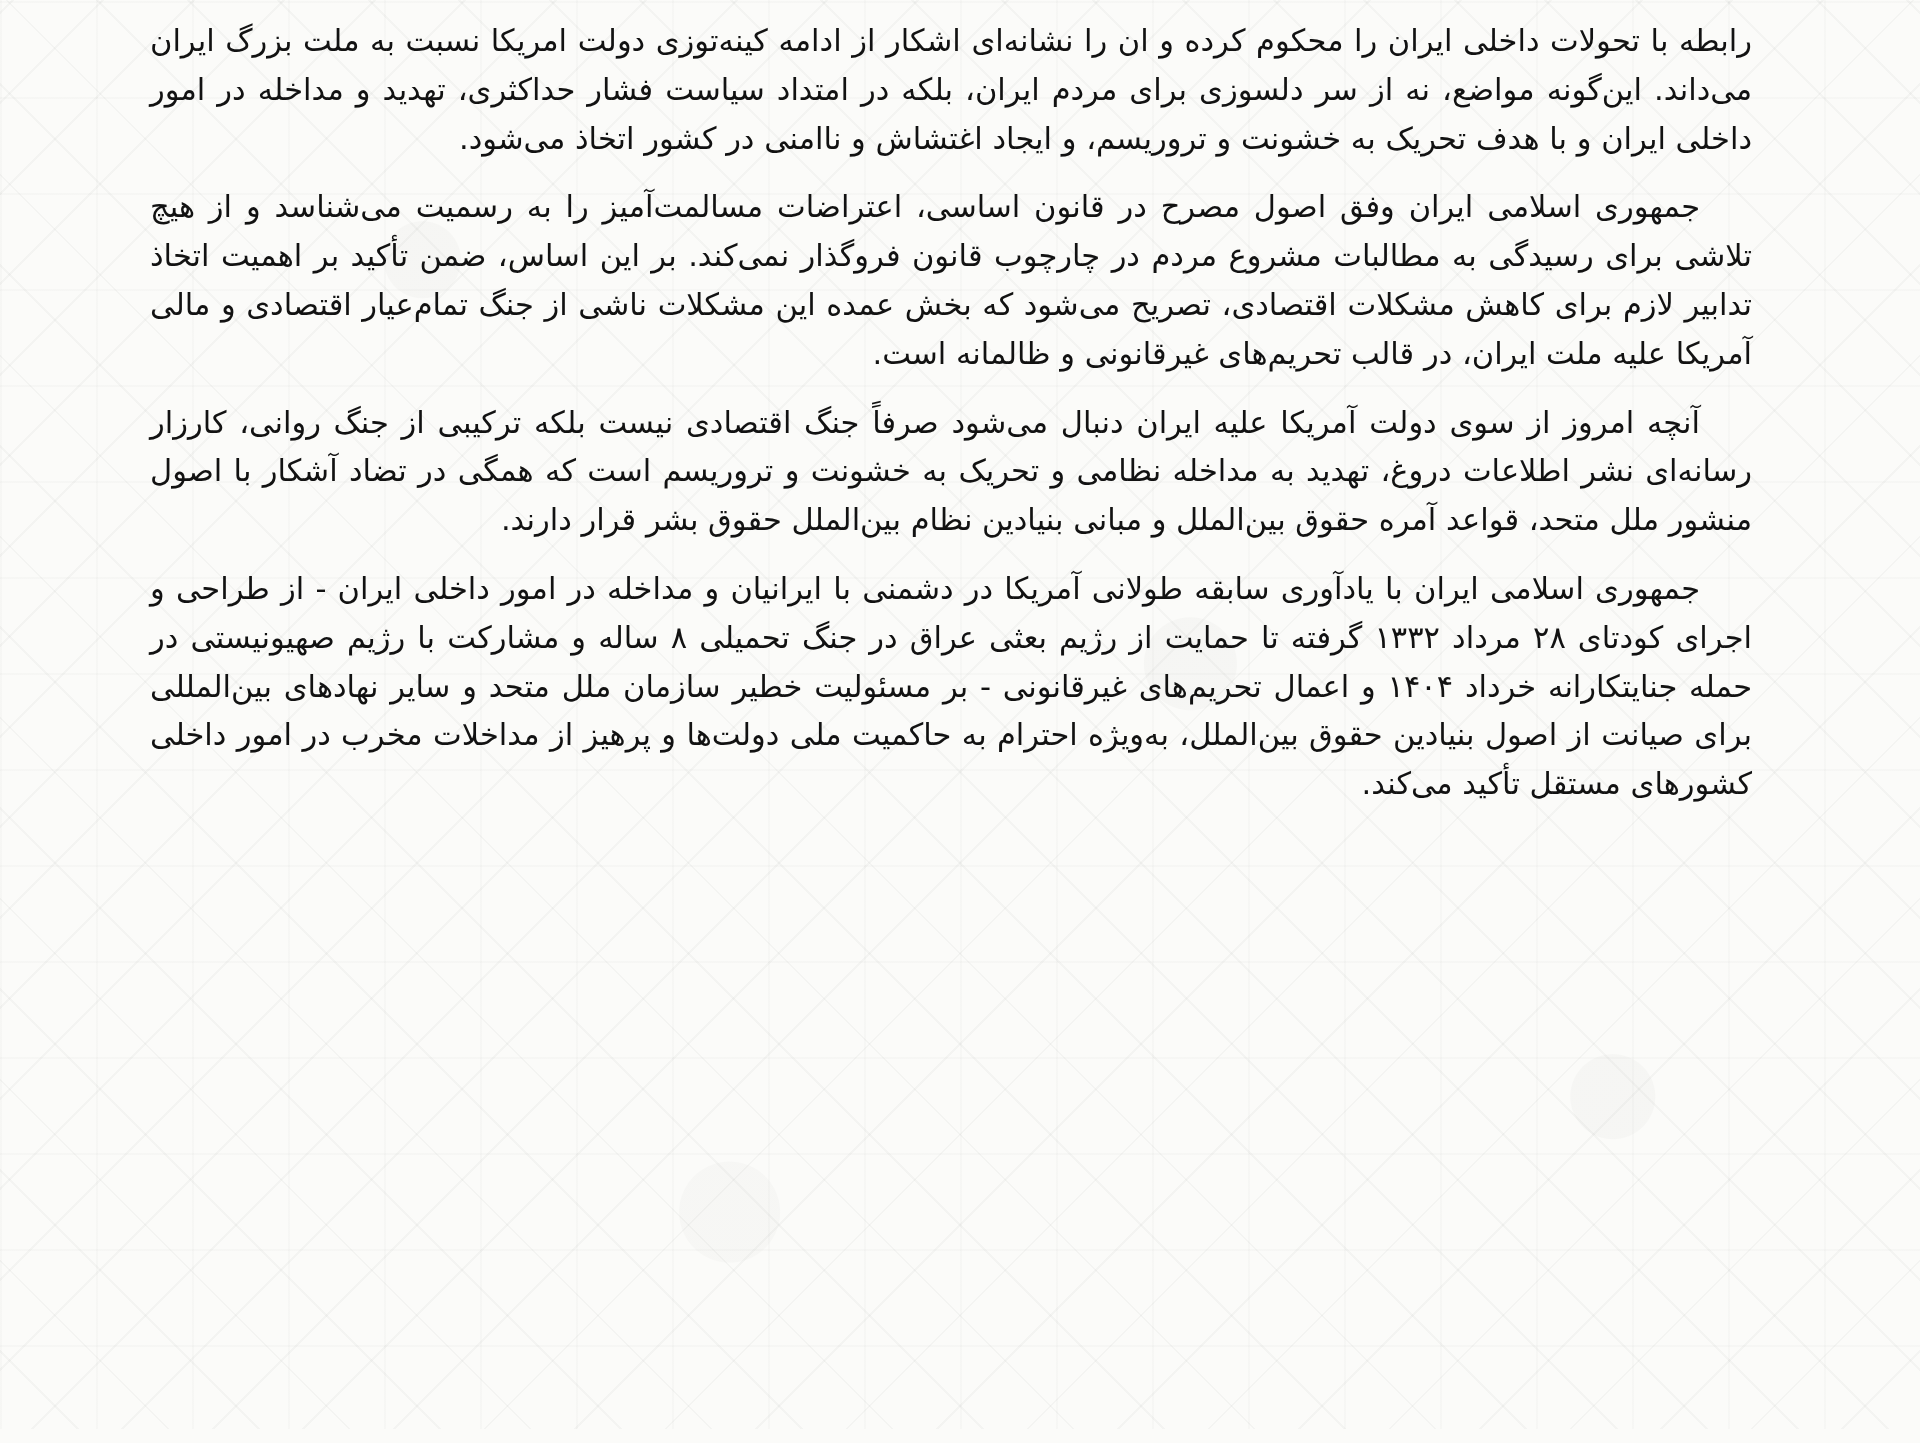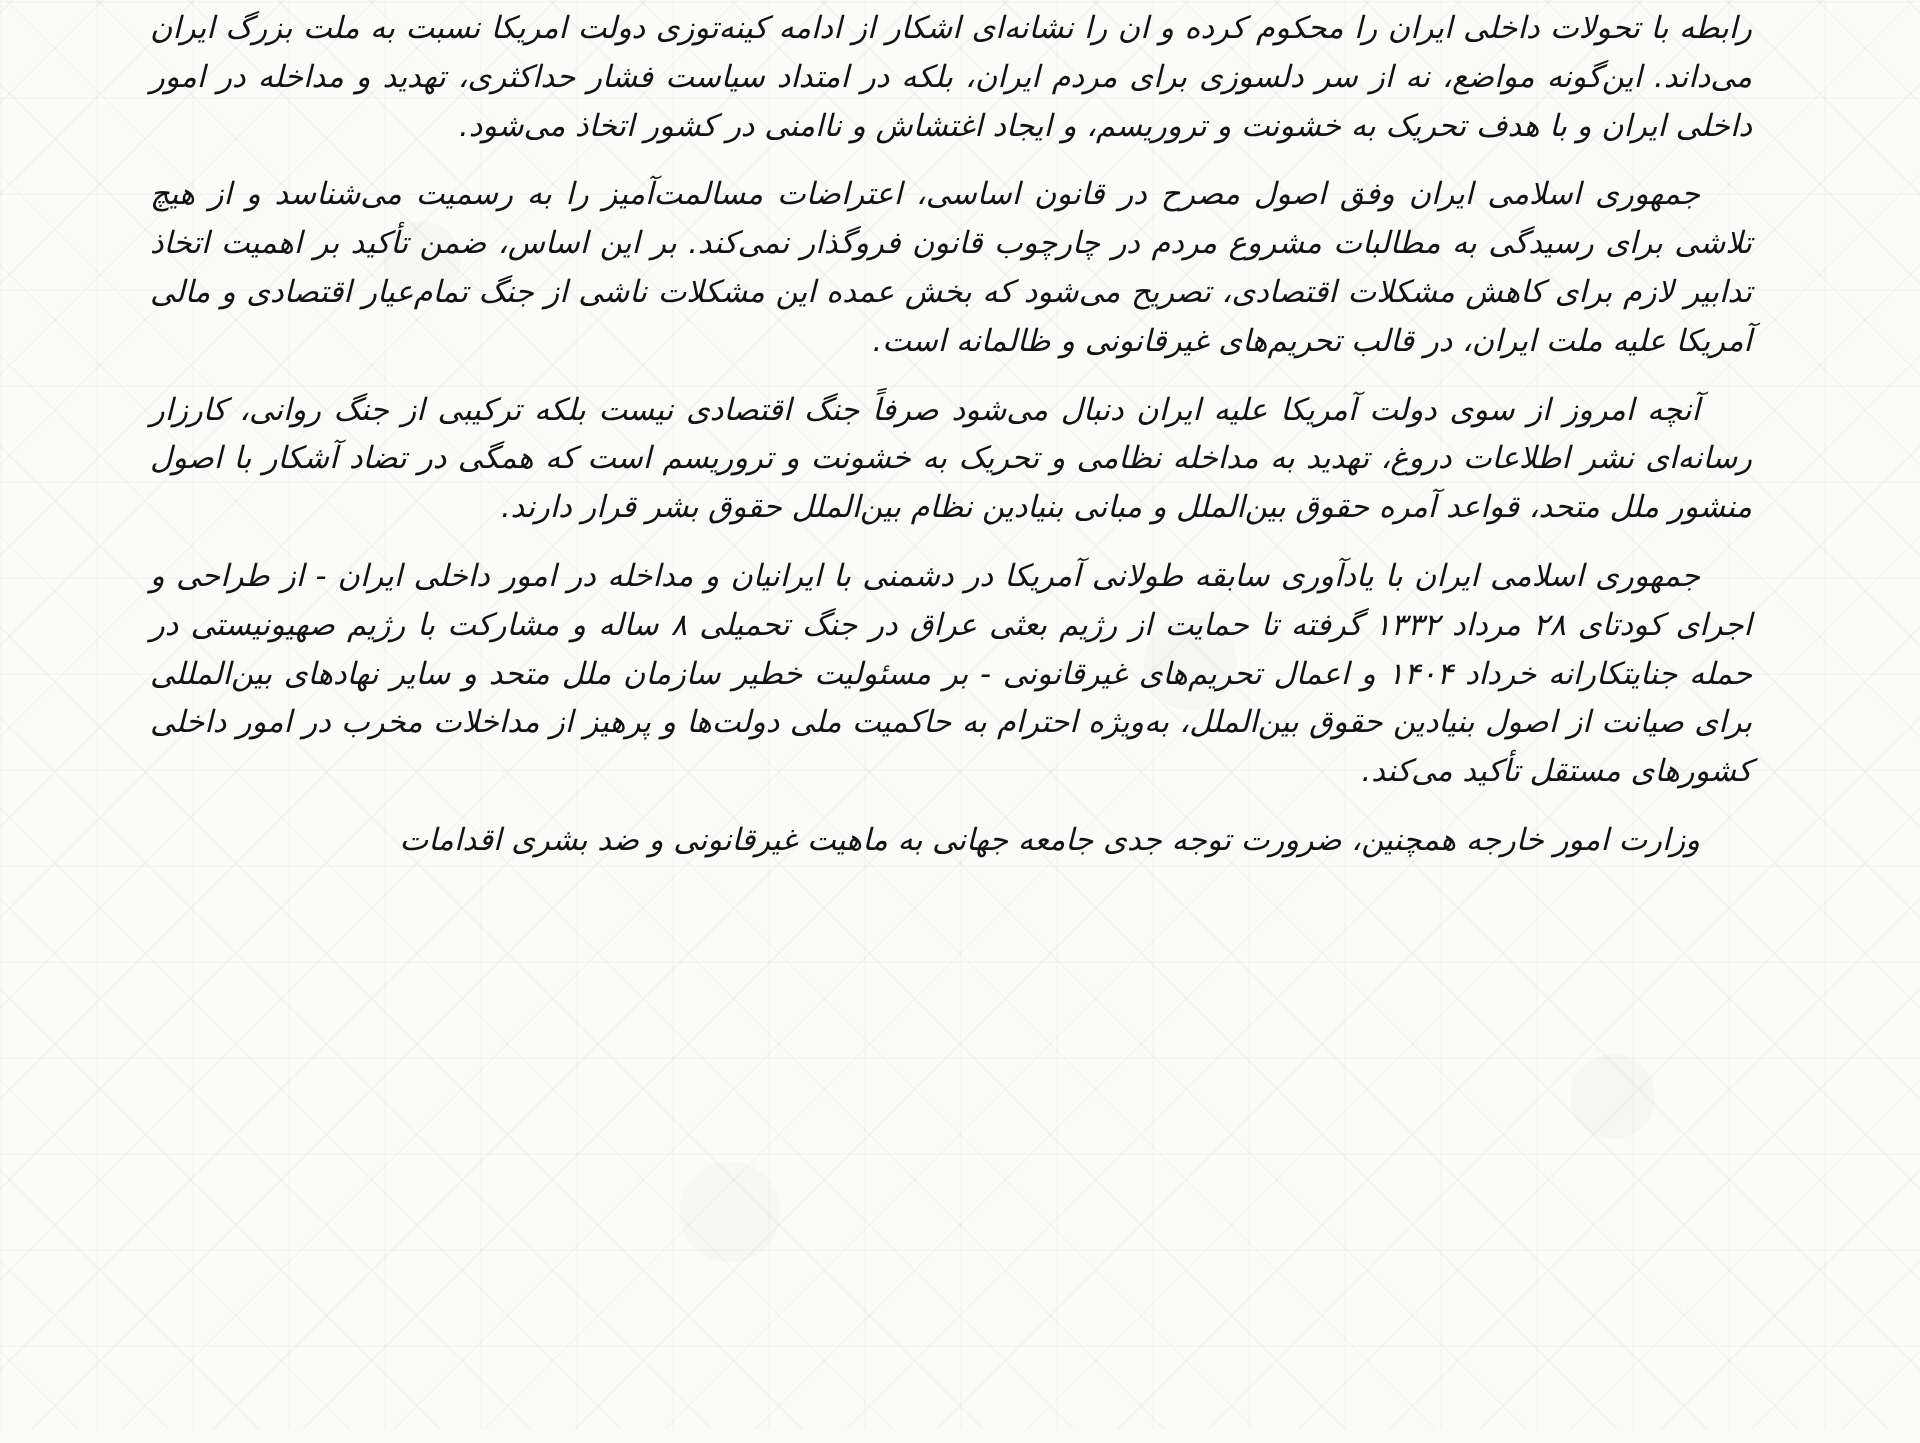--- a/index.html
+++ b/index.html
@@ -37,22 +37,21 @@
       radial-gradient(circle at 22% 18%, rgba(150,150,145,0.05) 0 38px, rgba(0,0,0,0) 39px),
       radial-gradient(circle at 62% 46%, rgba(150,150,145,0.05) 0 46px, rgba(0,0,0,0) 47px),
       radial-gradient(circle at 84% 76%, rgba(150,150,145,0.05) 0 42px, rgba(0,0,0,0) 43px),
       radial-gradient(circle at 38% 84%, rgba(150,150,145,0.045) 0 50px, rgba(0,0,0,0) 51px);
     pointer-events: none;
     z-index: 0;
   }
   .content {
     position: relative;
     z-index: 2;
-    padding: 4px 168px 0 150px;
-    font-style: italic;
+    padding: 17px 168px 0 150px;
   }
   p.para {
     margin: 0;
     color: #121212;
     font-size: 30.5px;
     line-height: 1.60;
     text-align: justify;
     text-justify: inter-word;
     text-indent: 52px;
     font-weight: 500;
@@ -84,17 +83,16 @@
   <div class="content">
 
     <p class="para first clip-top">رابطه با تحولات داخلی ایران را محکوم کرده و ان را نشانه‌ای اشکار از ادامه کینه‌توزی دولت امریکا نسبت به ملت بزرگ ایران می‌داند. این‌گونه مواضع، نه از سر دلسوزی برای مردم ایران، بلکه در امتداد سیاست فشار حداکثری، تهدید و مداخله در امور داخلی ایران و با هدف تحریک به خشونت و تروریسم، و ایجاد اغتشاش و ناامنی در کشور اتخاذ می‌شود.</p>
 
     <p class="para">جمهوری اسلامی ایران وفق اصول مصرح در قانون اساسی، اعتراضات مسالمت‌آمیز را به رسمیت می‌شناسد و از هیچ تلاشی برای رسیدگی به مطالبات مشروع مردم در چارچوب قانون فروگذار نمی‌کند. بر این اساس، ضمن تأکید بر اهمیت اتخاذ تدابیر لازم برای کاهش مشکلات اقتصادی، تصریح می‌شود که بخش عمده این مشکلات ناشی از جنگ تمام‌عیار اقتصادی و مالی آمریکا علیه ملت ایران، در قالب تحریم‌های غیرقانونی و ظالمانه است.</p>
 
     <p class="para">آنچه امروز از سوی دولت آمریکا علیه ایران دنبال می‌شود صرفاً جنگ اقتصادی نیست بلکه ترکیبی از جنگ روانی، کارزار رسانه‌ای نشر اطلاعات دروغ، تهدید به مداخله نظامی و تحریک به خشونت و تروریسم است که همگی در تضاد آشکار با اصول منشور ملل متحد، قواعد آمره حقوق بین‌الملل و مبانی بنیادین نظام بین‌الملل حقوق بشر قرار دارند.</p>
 
     <p class="para">جمهوری اسلامی ایران با یادآوری سابقه طولانی آمریکا در دشمنی با ایرانیان و مداخله در امور داخلی ایران - از طراحی و اجرای کودتای ۲۸ مرداد ۱۳۳۲ گرفته تا حمایت از رژیم بعثی عراق در جنگ تحمیلی ۸ ساله و مشارکت با رژیم صهیونیستی در حمله جنایتکارانه خرداد ۱۴۰۴ و اعمال تحریم‌های غیرقانونی - بر مسئولیت خطیر سازمان ملل متحد و سایر نهادهای بین‌المللی برای صیانت از اصول بنیادین حقوق بین‌الملل، به‌ویژه احترام به حاکمیت ملی دولت‌ها و پرهیز از مداخلات مخرب در امور داخلی کشورهای مستقل تأکید می‌کند.</p>
 
-    <p class="para">وزارت امور خارجه همچنین، ضرورت توجه جدی جامعه جهانی به ماهیت غیرقانونی و ضد بشری اقدامات</p>
 
   </div>
   <div class="cut-bottom"></div>
 </div>
 
 </body></html>

